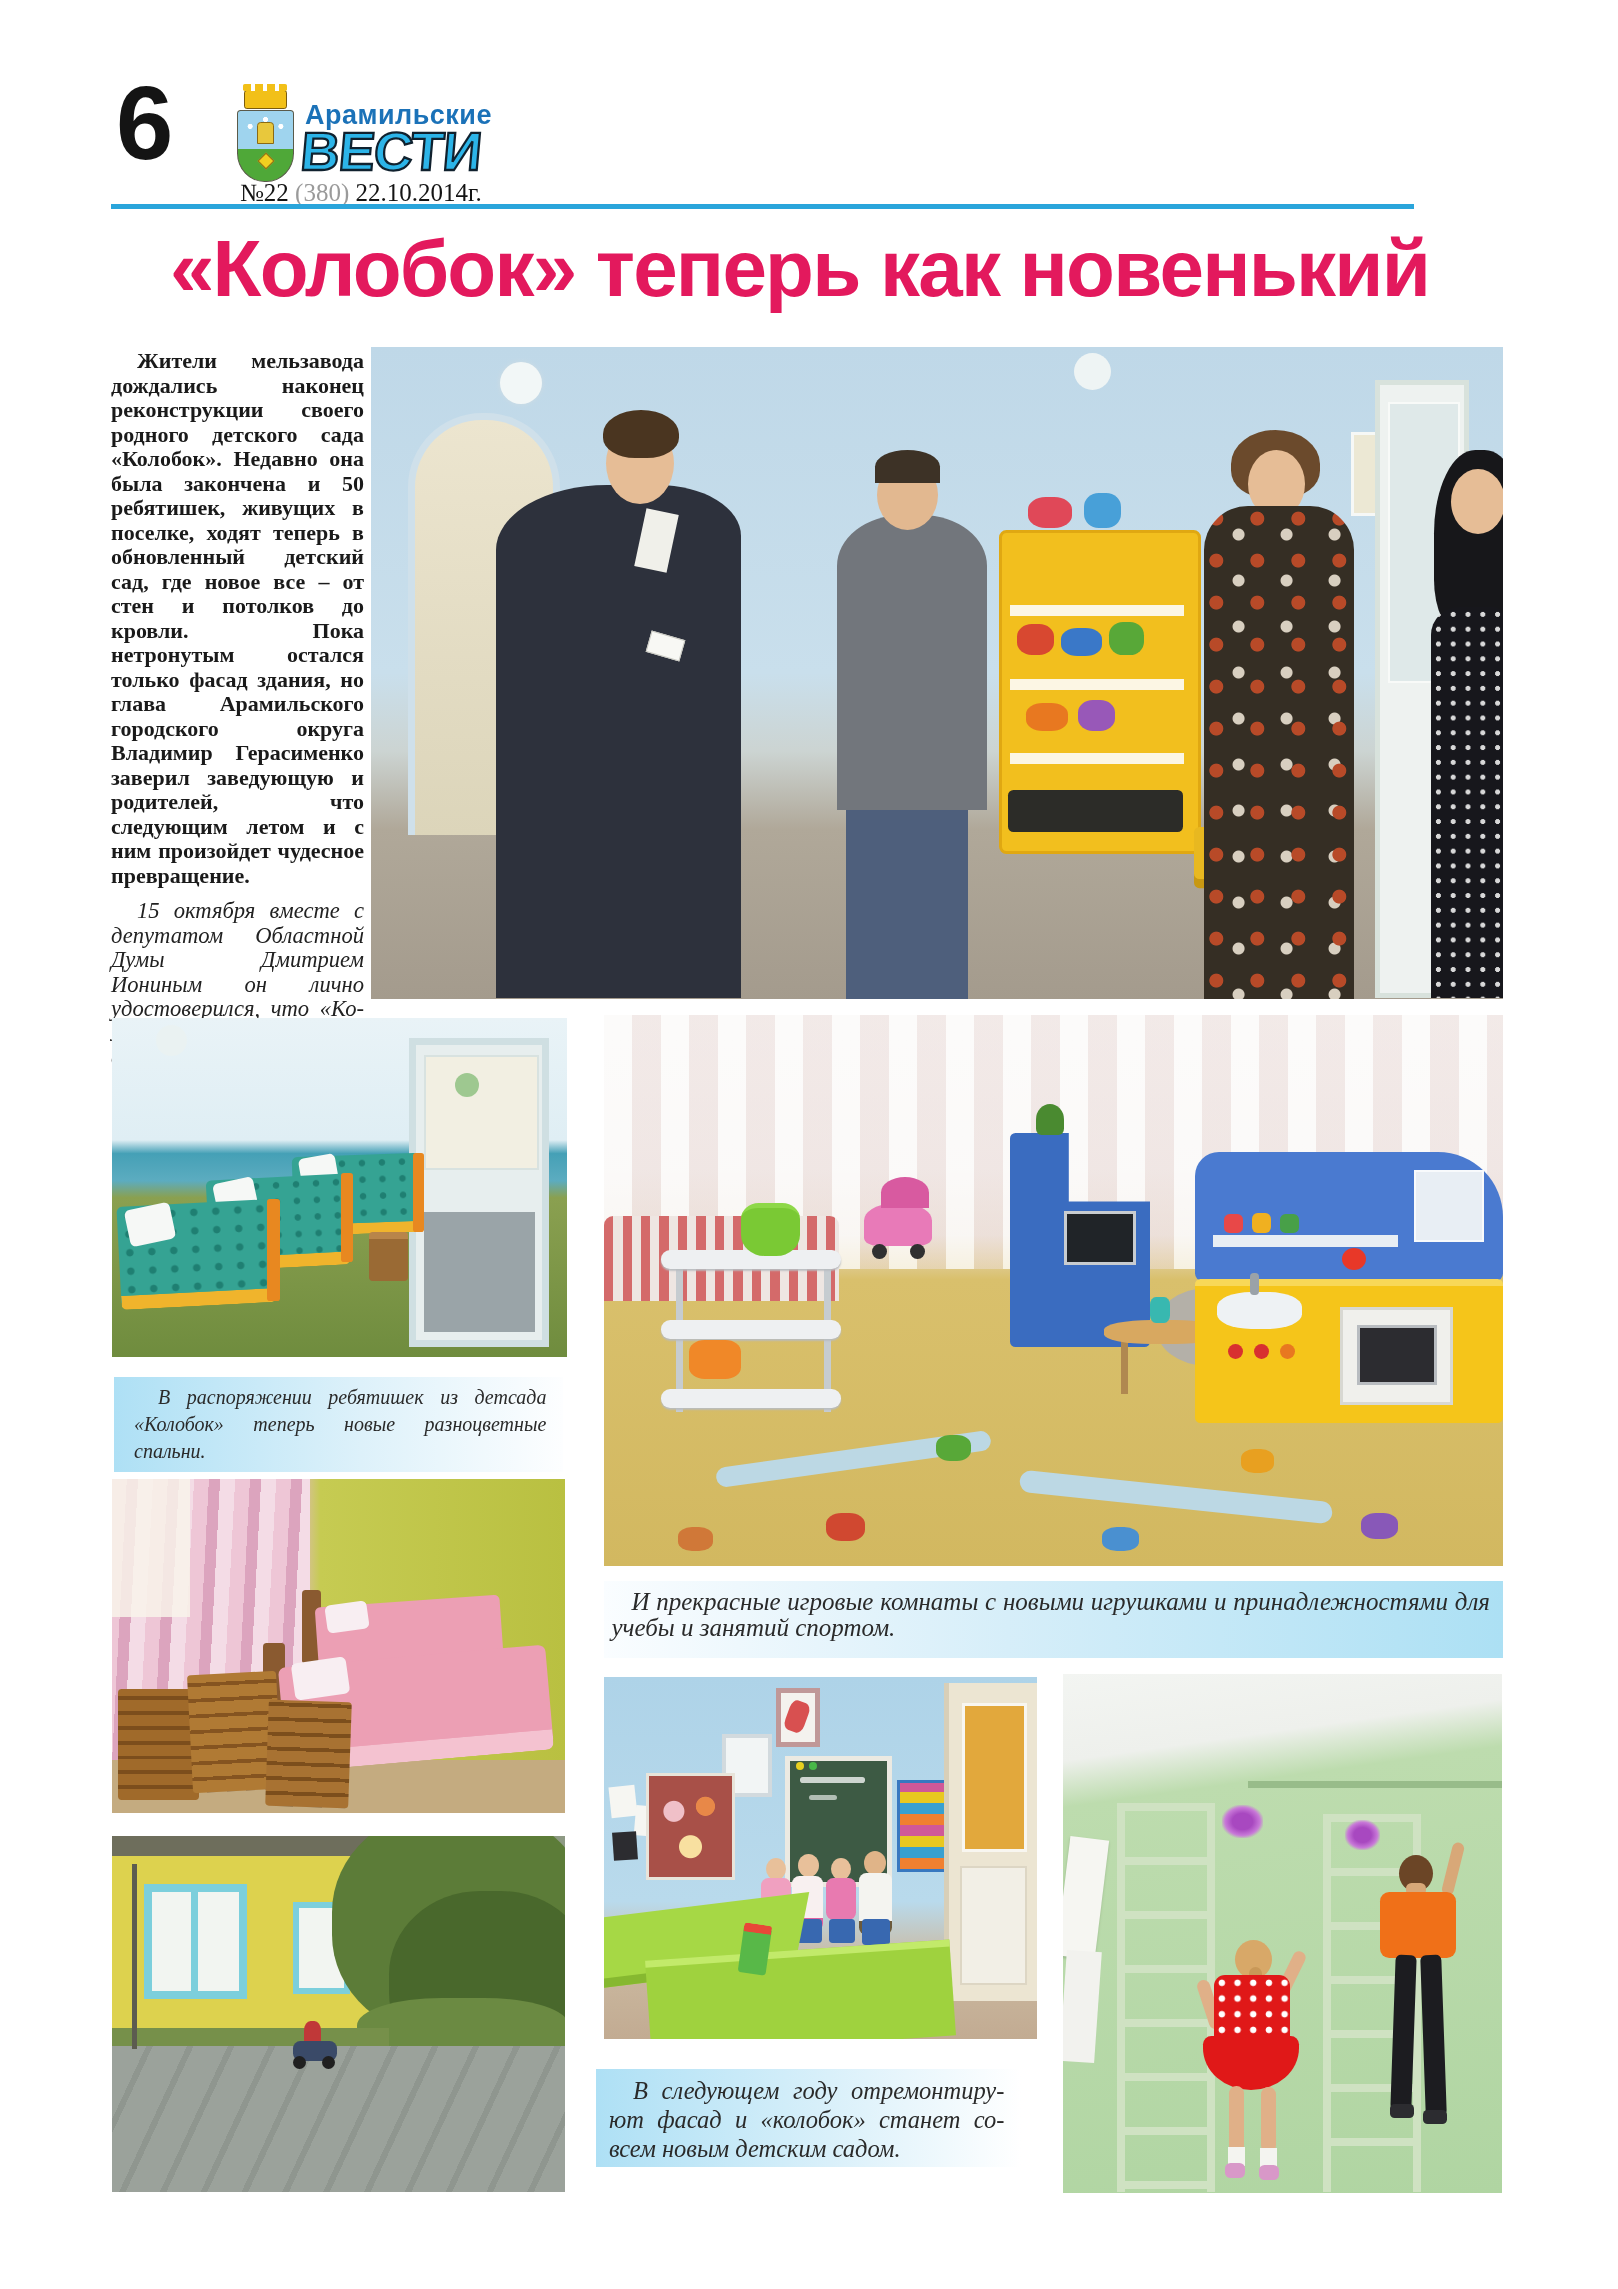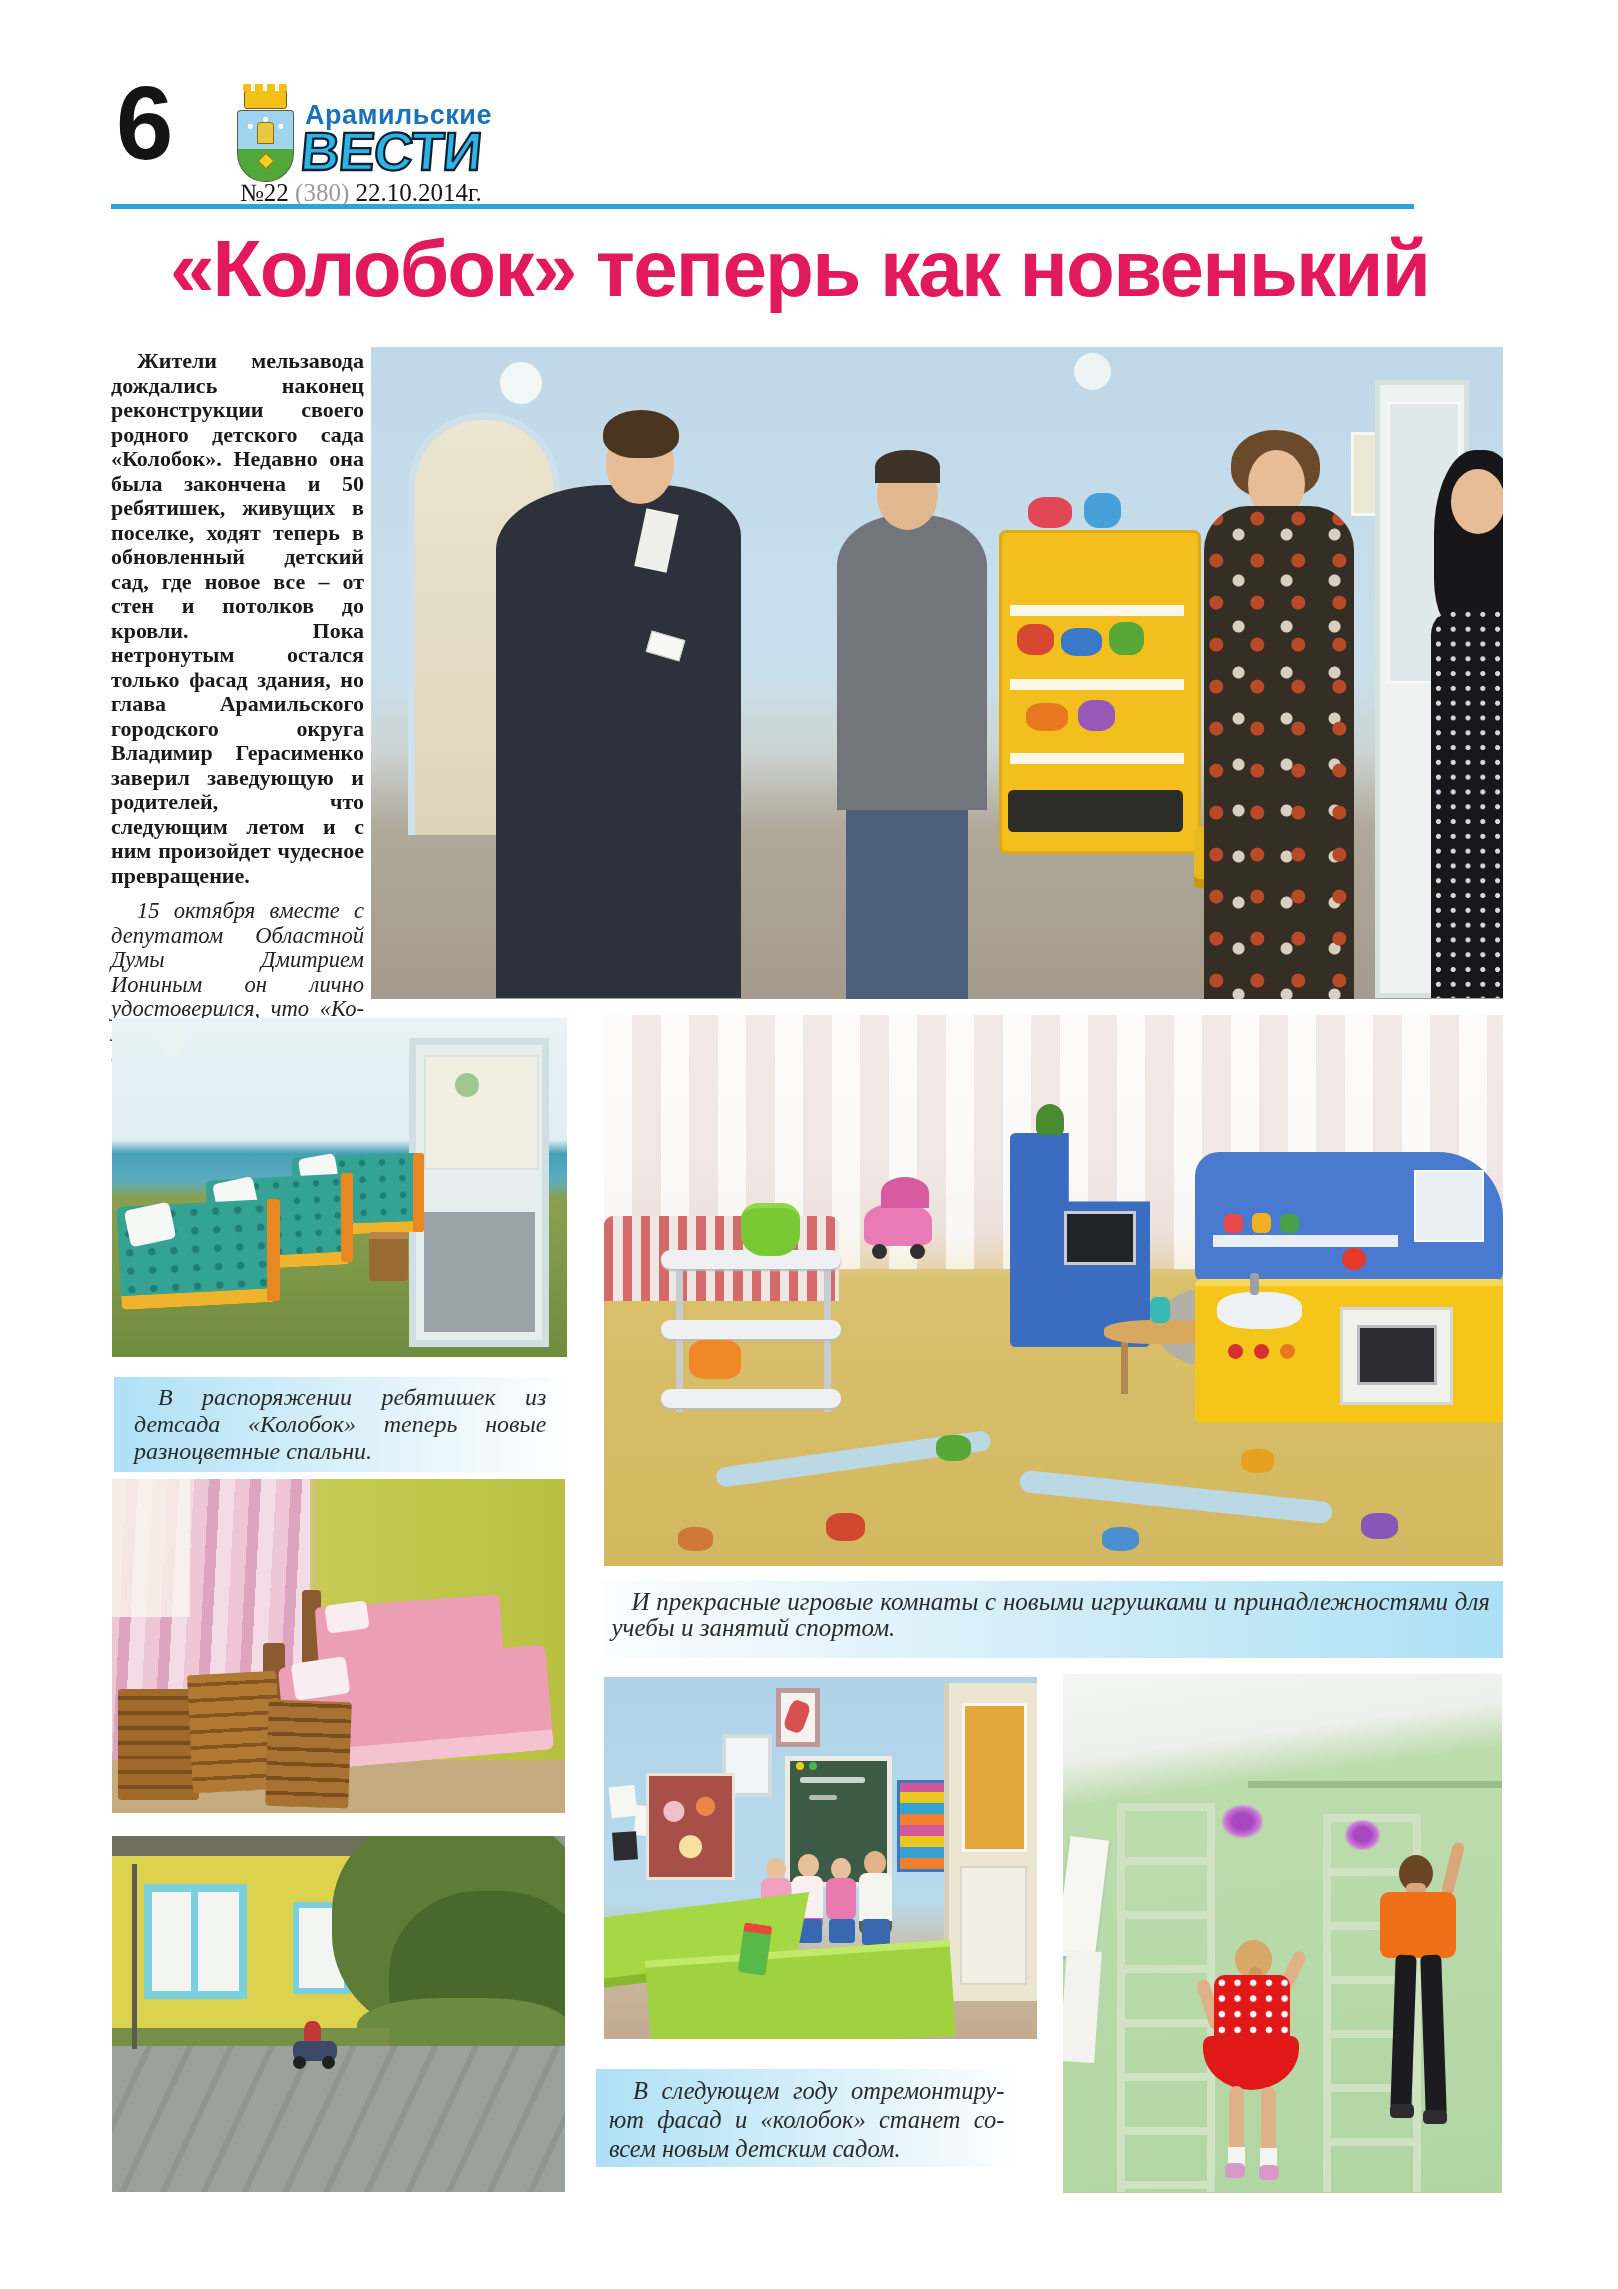--- a/index.html
+++ b/index.html
@@ -63,21 +63,21 @@
   .ph-play{left:604px;top:1015px;width:899px;height:551px;
     background:linear-gradient(180deg,#f4f0ed 0%,#f0eae6 28%,#e9ded2 40%,#d9c06c 48%,#d2b860 100%);}
   .ph-class{left:604px;top:1677px;width:433px;height:362px;
     background:linear-gradient(180deg,#aed3e8 0%,#b9daec 62%,#cbb9a0 78%,#c2ab92 100%);}
   .ph-gym{left:1063px;top:1674px;width:439px;height:519px;
     background:linear-gradient(172deg,#f3f5f2 0%,#eef0ec 15%,#bddcae 23%,#b0d5a2 100%);}
 
   
   .cap{position:absolute;font-style:italic;color:#2a2a2a;text-align:justify;box-sizing:border-box;}
   .cap1{left:114px;top:1377px;width:449px;height:95px;padding:7.4px 16.6px 7.4px 20px;
-        font-size:24px;line-height:27px;text-indent:24px;
+        font-size:20px;line-height:27px;text-indent:24px;
         background:linear-gradient(90deg,#aee0f5 0%,#ddf1fa 55%,#fdfeff 100%);}
   .cap2{left:604px;top:1581px;width:899px;height:77px;padding:8.3px 13px 8.3px 7.4px;
         font-size:25px;line-height:26px;text-indent:20px;
         background:linear-gradient(90deg,#fafdff 0%,#d6eef9 45%,#ace0f4 100%);}
   .cap3{left:596px;top:2069px;width:425px;height:98px;padding:7.4px 16.6px 7.4px 13px;
         font-size:24.5px;line-height:29px;text-indent:24px;
         background:linear-gradient(90deg,#aee0f5 0%,#d9f0fa 55%,#ffffff 100%);}
 </style>
 </head>
 <body>

